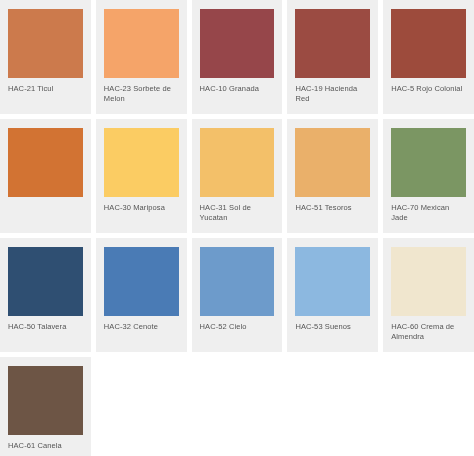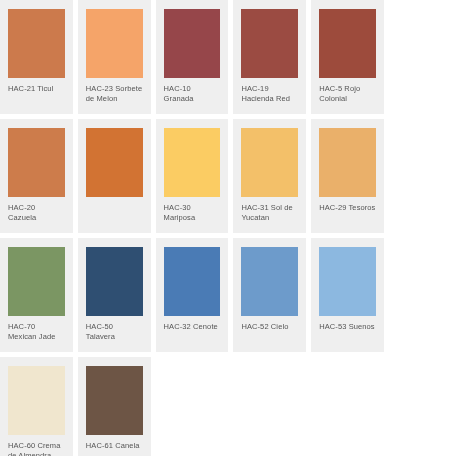--- a/index.html
+++ b/index.html
@@ -12,21 +12,21 @@
     background: #ffffff;
     font-family: "Liberation Sans", sans-serif;
     overflow: hidden;
   }
   #palette-grid {
     display: grid;
     grid-template-columns: repeat(5, 1fr);
     grid-template-rows: repeat(4, 114px);
     column-gap: 5px;
     row-gap: 5px;
-    width: 384px;
+    width: 474px;
     height: 456px;
     box-sizing: border-box;
     padding: 0;
   }
   .swatch-card {
     background: #efefef;
     box-sizing: border-box;
     padding: 9px 8px 4px 8px;
     display: flex;
     flex-direction: column;
@@ -70,37 +70,33 @@
     </div>
     <div class="swatch-card">
       <div class="swatch-chip" style="background: rgb(155, 75, 66);"></div>
       <div class="swatch-label">HAC-19 Hacienda Red</div>
     </div>
     <div class="swatch-card">
       <div class="swatch-chip" style="background: rgb(157, 75, 60);"></div>
       <div class="swatch-label">HAC-5 Rojo Colonial</div>
     </div>
     <div class="swatch-card">
-      <div class="swatch-chip" style="background: rgb(205, 124, 75);"></div>
-      <div class="swatch-label">HAC-20 Cazuela</div>
-    </div>
-    <div class="swatch-card">
       <div class="swatch-chip" style="background: rgb(210, 115, 51);"></div>
     </div>
     <div class="swatch-card">
       <div class="swatch-chip" style="background: rgb(251, 204, 99);"></div>
       <div class="swatch-label">HAC-30 Mariposa</div>
     </div>
     <div class="swatch-card">
       <div class="swatch-chip" style="background: rgb(243, 192, 105);"></div>
       <div class="swatch-label">HAC-31 Sol de Yucatan</div>
     </div>
     <div class="swatch-card">
       <div class="swatch-chip" style="background: rgb(234, 176, 106);"></div>
-      <div class="swatch-label">HAC-29 Tesoros</div>
+      <div class="swatch-label">HAC-51 Tesoros</div>
     </div>
     <div class="swatch-card">
       <div class="swatch-chip" style="background: rgb(123, 150, 99);"></div>
       <div class="swatch-label">HAC-70 Mexican Jade</div>
     </div>
     <div class="swatch-card">
       <div class="swatch-chip" style="background: rgb(47, 79, 114);"></div>
       <div class="swatch-label">HAC-50 Talavera</div>
     </div>
     <div class="swatch-card">

